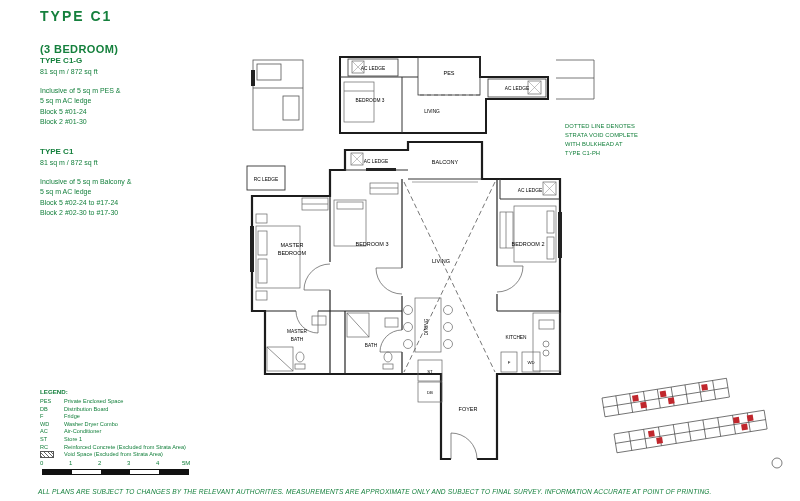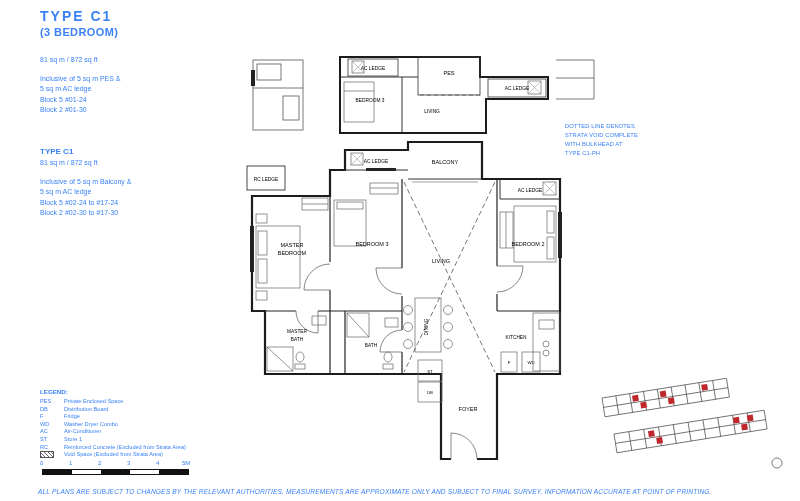--- a/index.html
+++ b/index.html
@@ -1,20 +1,20 @@
 <!DOCTYPE html>
 <html><head>
 <meta charset="utf-8">
 <style>
   html,body{margin:0;padding:0;background:#fff;}
   .page{position:relative;width:800px;height:501px;background:#fff;overflow:hidden;
-        font-family:"Liberation Sans",sans-serif;color:#3b82f6;}
+        font-family:"Liberation Sans",sans-serif;color:#15803d;}
   .abs{position:absolute;}
   .title{font-size:14px;font-weight:bold;letter-spacing:2px;}
-  .subtitle{font-size:11px;font-weight:bold;letter-spacing:.4px;margin-top:2px;}
+  .subtitle{font-size:11px;font-weight:bold;letter-spacing:.4px;margin-top:19px;}
   .variant{width:185px;left:40px;}
   .v-name{font-size:8px;font-weight:bold;line-height:1.5;}
   .v-area{font-size:7px;line-height:1.5;margin-bottom:8px;}
   .v-desc{font-size:7px;line-height:1.5;white-space:pre-line;}
   .v-block{font-size:7px;line-height:1.5;}
   .note{font-size:5.8px;line-height:1.55;white-space:pre-line;letter-spacing:.1px;}
   .legend{left:40px;width:210px;}
   .legend-title{font-size:6.2px;font-weight:bold;margin-bottom:3px;}
   .legend-row{display:flex;font-size:5.6px;line-height:7.6px;}
   .legend-key{width:24px;flex:0 0 24px;}
@@ -248,20 +248,21 @@
       <circle cx="777" cy="463" r="5" stroke="#444" stroke-width="0.7"></circle>
     </g>
   </svg>
 
   <div class="abs" style="left:40px;top:8px">
     <div class="title">TYPE C1</div>
     <div class="subtitle">(3 BEDROOM)</div>
   </div>
 
   <div class="variant abs" style="top:55px">
+    <div class="v-name">TYPE C1-G</div>
     <div class="v-area">81 sq m / 872 sq ft</div>
     <div class="v-desc">Inclusive of 5 sq m PES &amp;
 5 sq m AC ledge</div>
     <div class="v-block">Block 5 #01-24</div>
     <div class="v-block">Block 2 #01-30</div>
   </div>
 
   <div class="variant abs" style="top:146px">
     <div class="v-name">TYPE C1</div>
     <div class="v-area">81 sq m / 872 sq ft</div>

